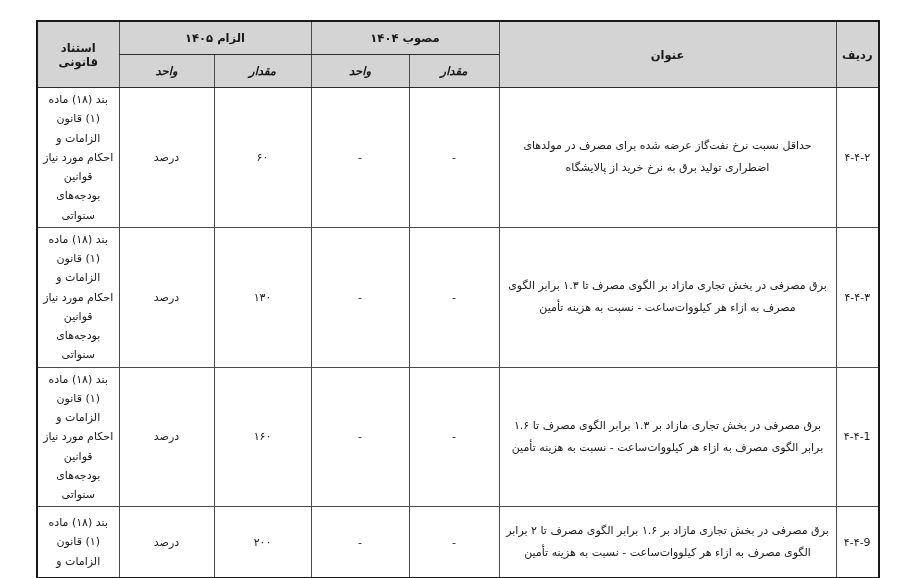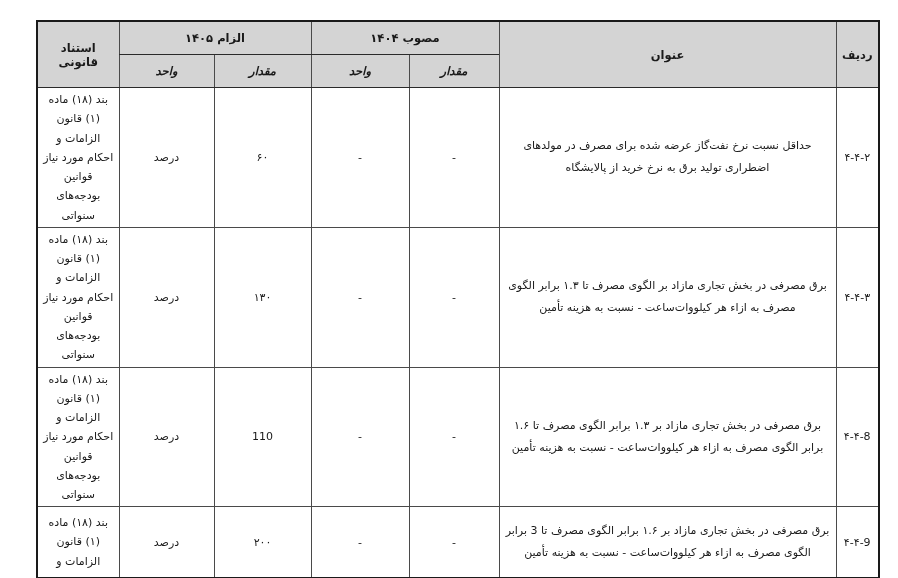--- a/index.html
+++ b/index.html
@@ -101,31 +101,31 @@
       <tr class="r-tall">
         <td class="num-cell">۴-۴-۳</td>
         <td class="title-cell">برق مصرفی در بخش تجاری مازاد بر الگوی مصرف تا ۱.۳ برابر الگوی مصرف به ازاء هر کیلووات‌ساعت - نسبت به هزینه تأمین</td>
         <td class="num-cell">-</td>
         <td class="num-cell">-</td>
         <td class="num-cell">۱۳۰</td>
         <td class="num-cell">درصد</td>
         <td class="ref-cell">بند (۱۸) ماده (۱) قانون الزامات و احکام مورد نیاز قوانین بودجه‌های سنواتی</td>
       </tr>
       <tr class="r-mid">
-        <td class="num-cell">۴-۴-8</td>
+        <td class="num-cell">۴-۴-1</td>
         <td class="title-cell">برق مصرفی در بخش تجاری مازاد بر ۱.۳ برابر الگوی مصرف تا ۱.۶ برابر الگوی مصرف به ازاء هر کیلووات‌ساعت - نسبت به هزینه تأمین</td>
         <td class="num-cell">-</td>
         <td class="num-cell">-</td>
-        <td class="num-cell">110</td>
+        <td class="num-cell">۱۶۰</td>
         <td class="num-cell">درصد</td>
         <td class="ref-cell">بند (۱۸) ماده (۱) قانون الزامات و احکام مورد نیاز قوانین بودجه‌های سنواتی</td>
       </tr>
       <tr class="r-last">
         <td class="num-cell">۴-۴-9</td>
-        <td class="title-cell">برق مصرفی در بخش تجاری مازاد بر ۱.۶ برابر الگوی مصرف تا 3 برابر الگوی مصرف به ازاء هر کیلووات‌ساعت - نسبت به هزینه تأمین</td>
+        <td class="title-cell">برق مصرفی در بخش تجاری مازاد بر ۱.۶ برابر الگوی مصرف تا ۲ برابر الگوی مصرف به ازاء هر کیلووات‌ساعت - نسبت به هزینه تأمین</td>
         <td class="num-cell">-</td>
         <td class="num-cell">-</td>
         <td class="num-cell">۲۰۰</td>
         <td class="num-cell">درصد</td>
         <td class="ref-cell">بند (۱۸) ماده (۱) قانون الزامات و</td>
       </tr>
     </tbody>
   </table>
 </div>
 

